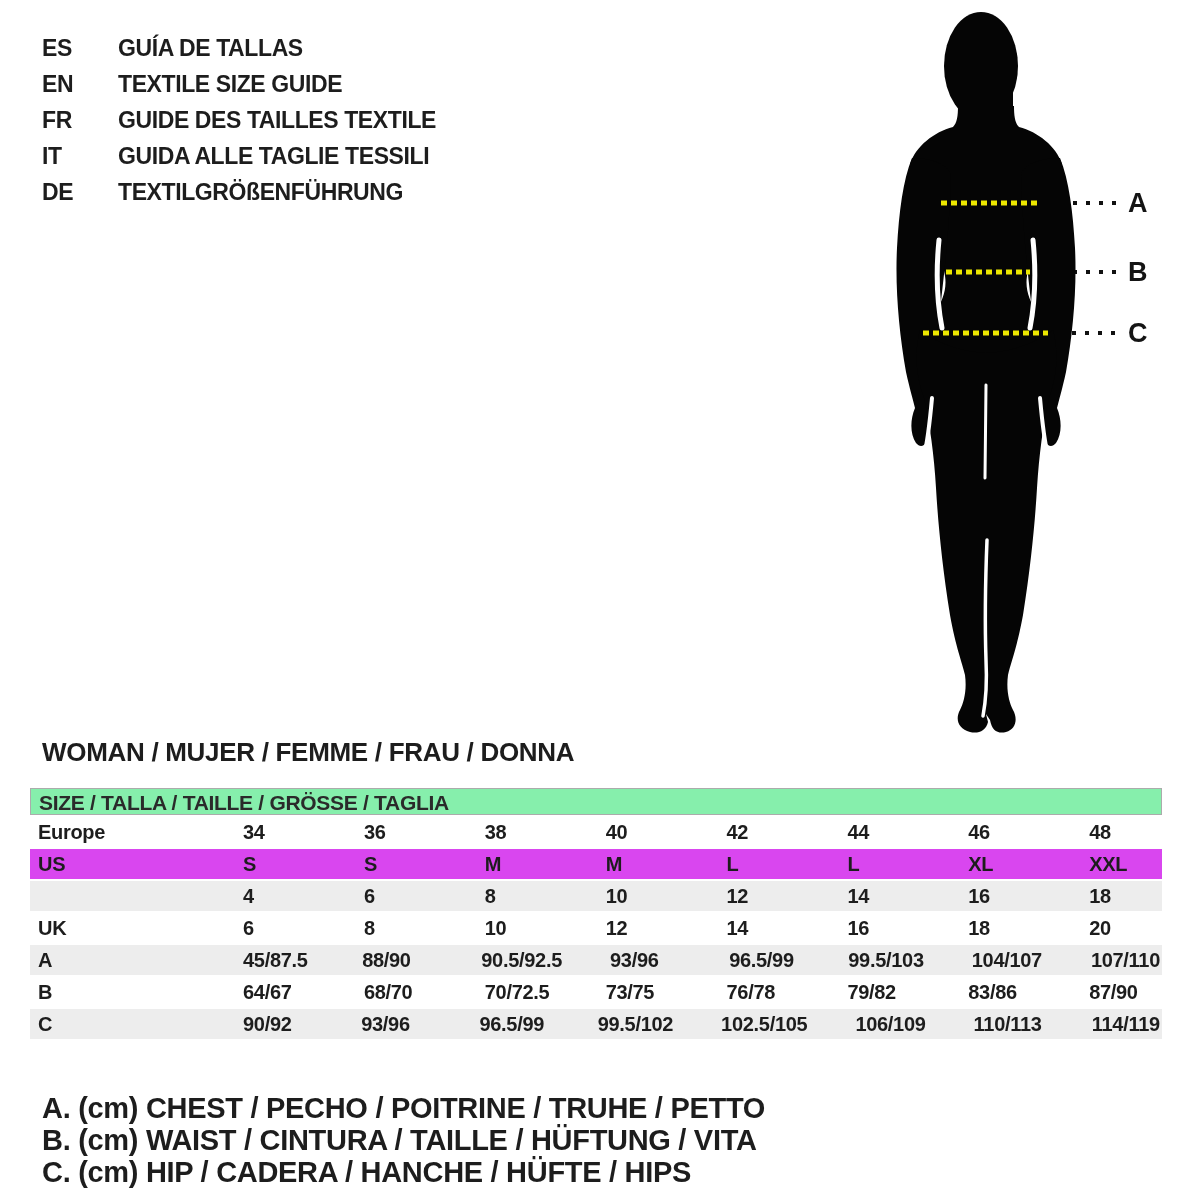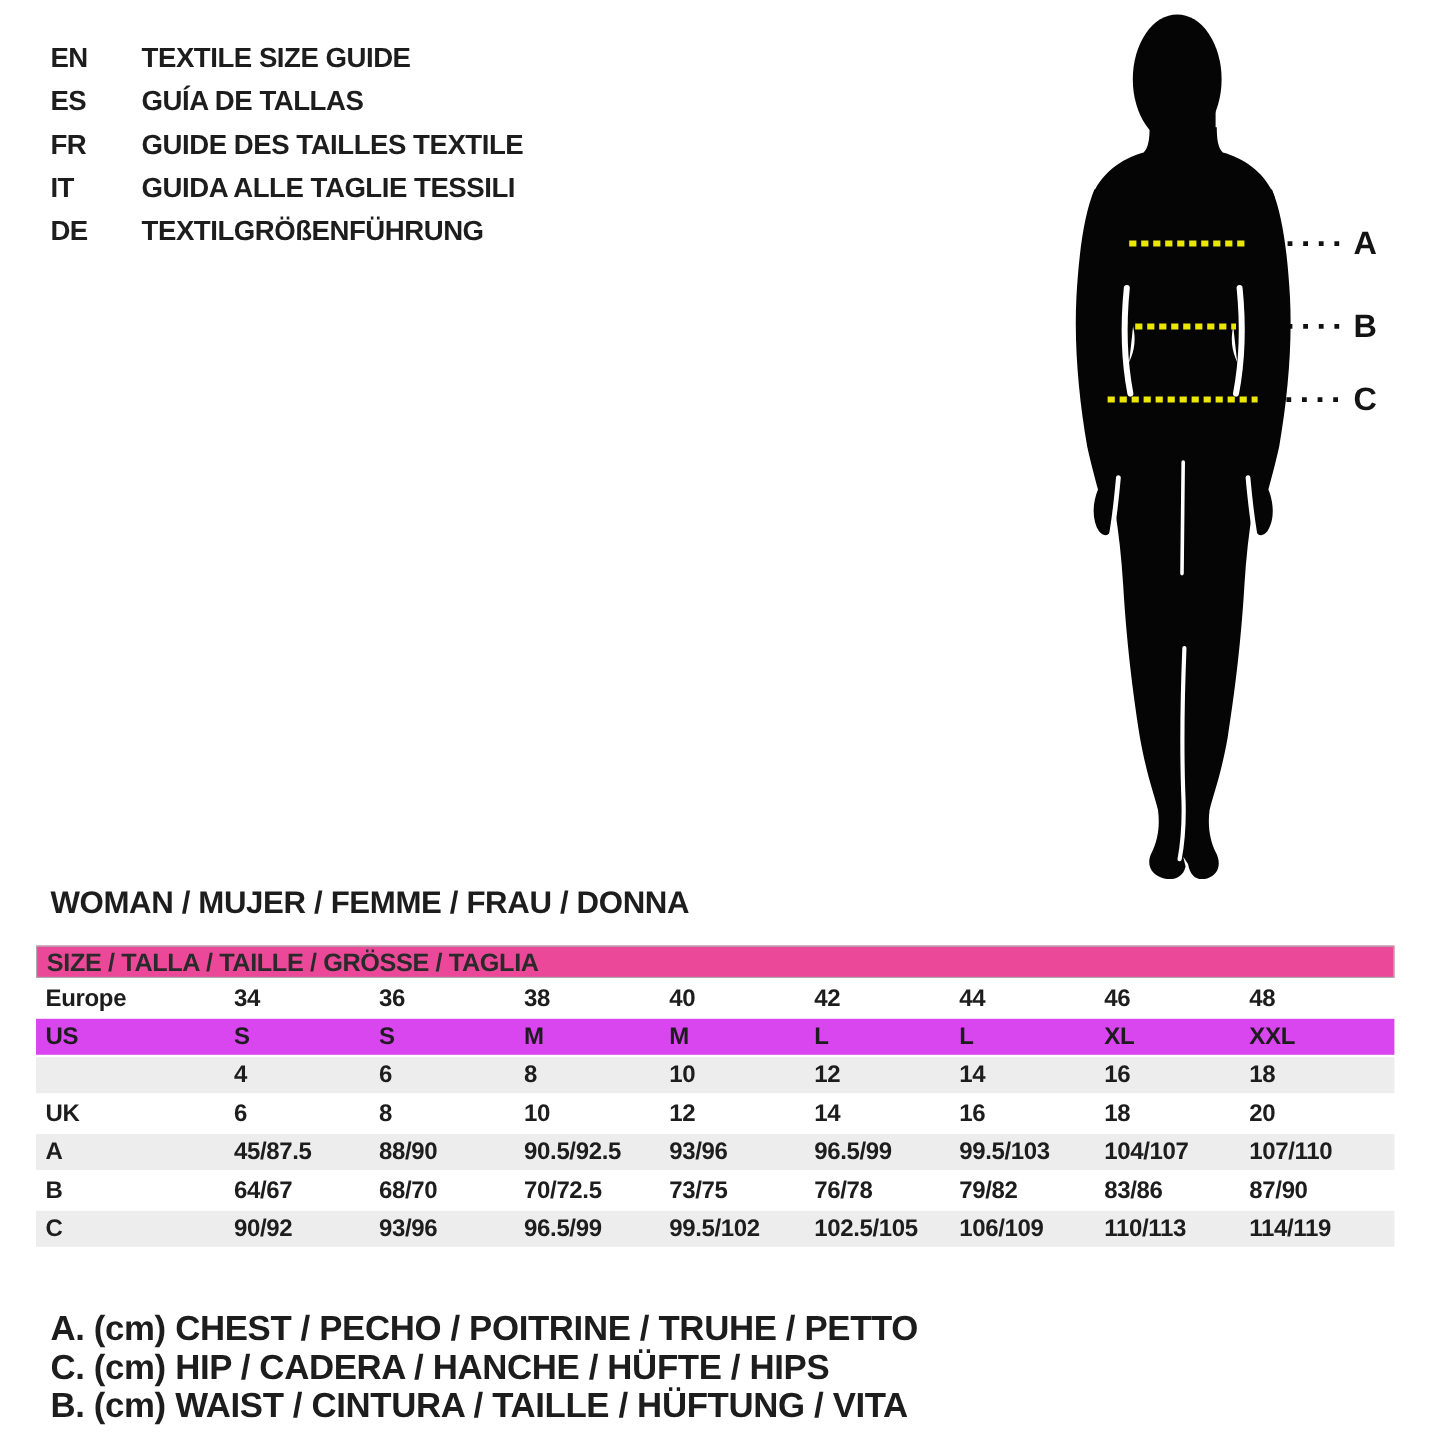--- a/index.html
+++ b/index.html
@@ -15,40 +15,40 @@
   .lang-code{width:76px;flex:0 0 76px;}
   
   .figure{left:858px;top:0;width:342px;height:742px;}
   
   .section-title{left:42px;top:737px;font-weight:bold;font-size:26px;letter-spacing:-0.3px;}
   
   .size-table{left:30px;top:788px;width:1132px;}
   .thead{height:27px;line-height:27px;background:#c9c9c9;border:1px solid #ababab;
          box-sizing:border-box;padding-left:8px;font-weight:bold;font-size:21px;
          color:#2a2a2a;letter-spacing:-0.3px;}
-  .trow{display:flex;height:30px;margin-top:2px;align-items:center;font-weight:bold;font-size:20px;letter-spacing:-0.3px;}
+  .trow{display:flex;height:30px;margin-top:2px;align-items:center;font-weight:bold;font-size:20px;letter-spacing:-0.3px;gap:48px;}
   .trow.gray{background:#ededed;}
   .trow.white{background:#ffffff;}
   .tlabel{flex:0 0 157px;padding-left:8px;}
   .tcell{flex:1;text-align:left;}
   
   .legend{left:42px;top:1092px;}
   .legend-row{height:32px;line-height:32px;font-weight:bold;font-size:29px;letter-spacing:-0.3px;}
 </style>
 </head>
 <body>
 
 <div class="abs lang-block">
   <div class="lang-row">
+    <span class="lang-code">ES</span>
+    <span class="lang-label">GUÍA DE TALLAS</span>
+  </div>
+  <div class="lang-row">
     <span class="lang-code">EN</span>
     <span class="lang-label">TEXTILE SIZE GUIDE</span>
-  </div>
-  <div class="lang-row">
-    <span class="lang-code">ES</span>
-    <span class="lang-label">GUÍA DE TALLAS</span>
   </div>
   <div class="lang-row">
     <span class="lang-code">FR</span>
     <span class="lang-label">GUIDE DES TAILLES TEXTILE</span>
   </div>
   <div class="lang-row">
     <span class="lang-code">IT</span>
     <span class="lang-label">GUIDA ALLE TAGLIE TESSILI</span>
   </div>
   <div class="lang-row">
@@ -152,21 +152,21 @@
     <text x="270" y="212">A</text>
     <text x="270" y="281">B</text>
     <text x="270" y="342">C</text>
   </g>
 </svg>
 </div>
 
 <div class="abs section-title">WOMAN / MUJER / FEMME / FRAU / DONNA</div>
 
 <div class="abs size-table">
-  <div class="thead" style="background: #ec4899;">SIZE / TALLA / TAILLE / GRÖSSE / TAGLIA</div>
+  <div class="thead" style="background: #86efac;">SIZE / TALLA / TAILLE / GRÖSSE / TAGLIA</div>
   <div>
       <div class="trow white">
         <div class="tlabel">Europe</div>
         <div class="tcell">34</div>
         <div class="tcell">36</div>
         <div class="tcell">38</div>
         <div class="tcell">40</div>
         <div class="tcell">42</div>
         <div class="tcell">44</div>
         <div class="tcell">46</div>
@@ -236,15 +236,15 @@
         <div class="tcell">102.5/105</div>
         <div class="tcell">106/109</div>
         <div class="tcell">110/113</div>
         <div class="tcell">114/119</div>
       </div>
     </div>
 </div>
 
 <div class="abs legend">
   <div class="legend-row">A. (cm) CHEST / PECHO / POITRINE / TRUHE / PETTO</div>
+  <div class="legend-row">B. (cm) WAIST / CINTURA / TAILLE / HÜFTUNG / VITA</div>
   <div class="legend-row">C. (cm) HIP / CADERA / HANCHE / HÜFTE / HIPS</div>
-  <div class="legend-row">B. (cm) WAIST / CINTURA / TAILLE / HÜFTUNG / VITA</div>
 </div>
 
 </body></html>

